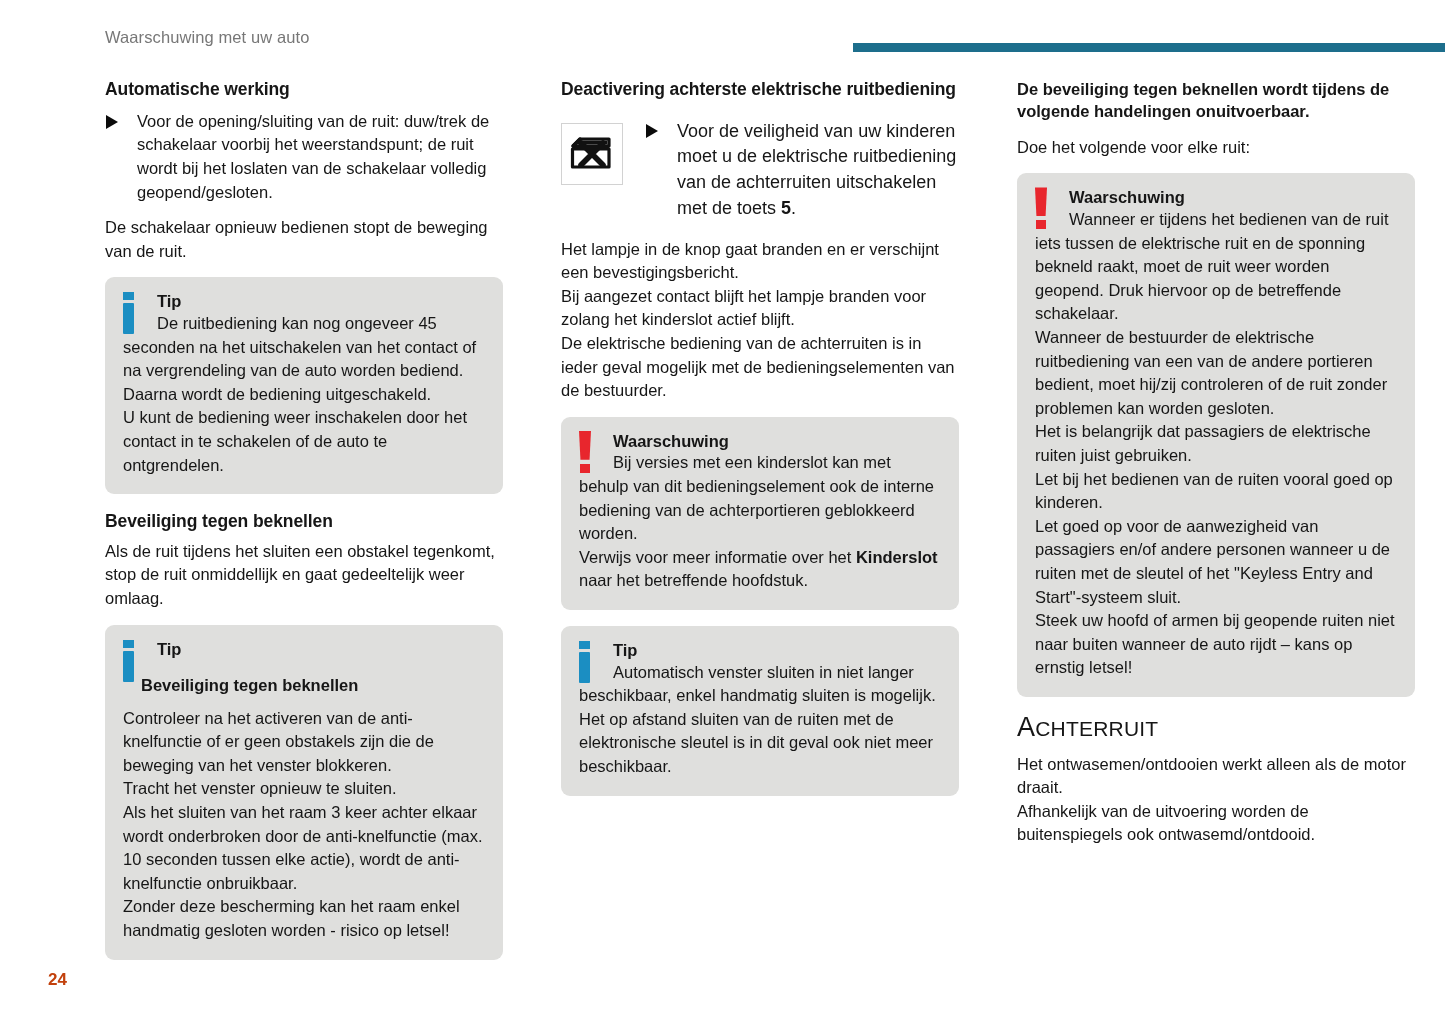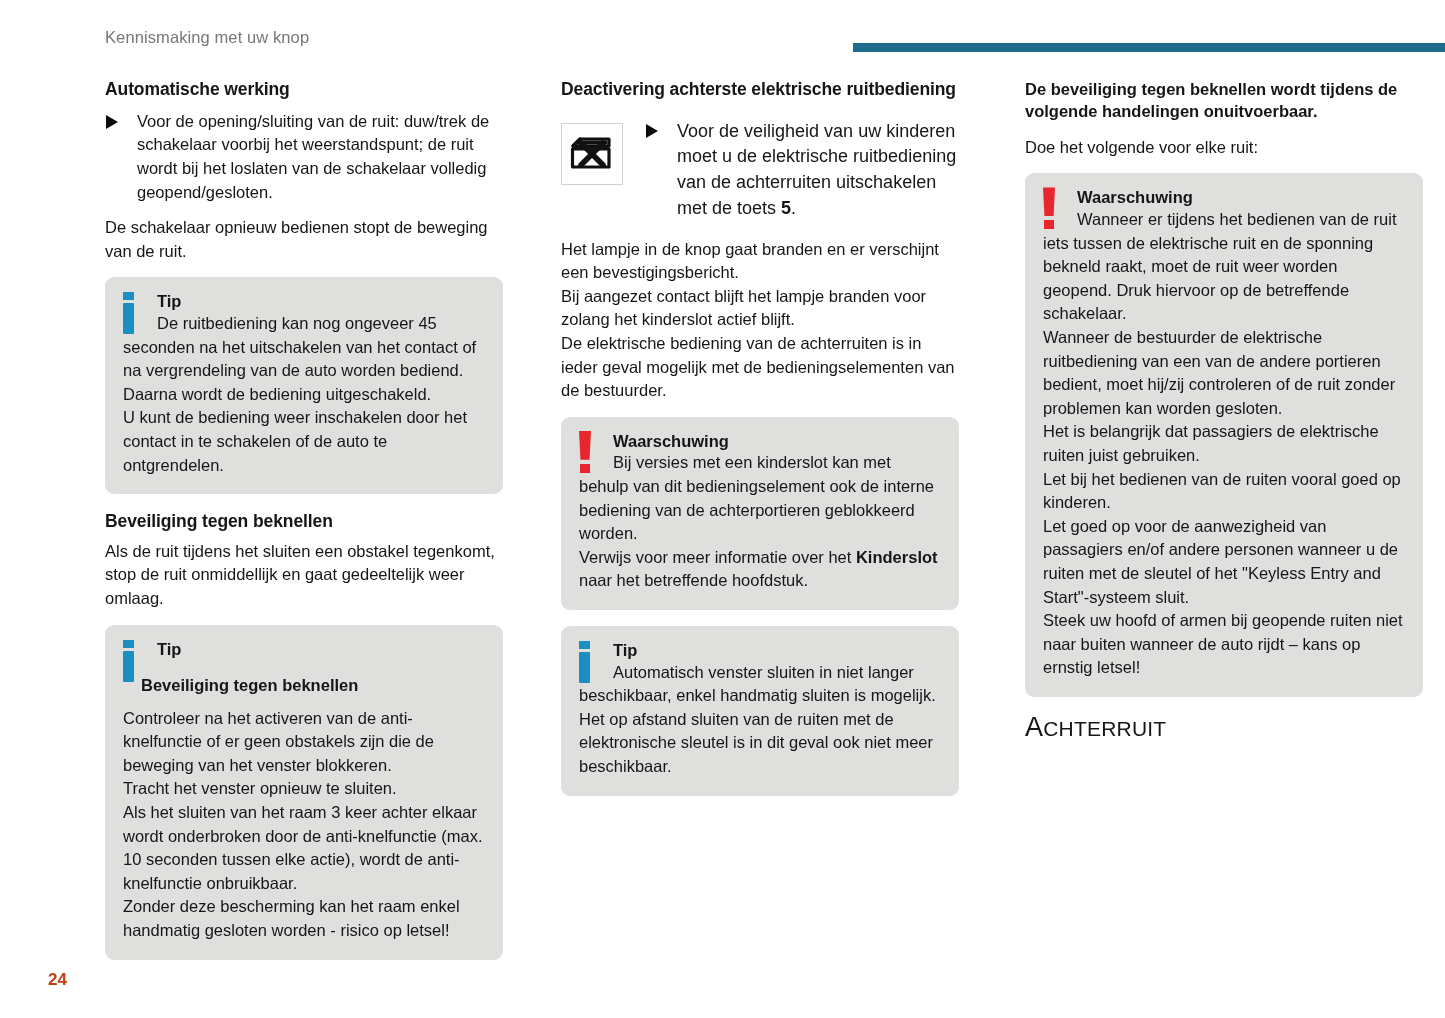--- a/index.html
+++ b/index.html
@@ -42,24 +42,24 @@
     height: 9px;
     background: #1d6e8c;
   }
 
   
   .columns {
     position: absolute;
     left: 105px; right: 42px;
     top: 78px; bottom: 60px;
     display: flex;
-    gap: 40px;
+    gap: 32px;
   }
   .col { width: 398px; flex: 0 0 398px; }
-  .col-2 { margin-left: 18px; }
+  .col-2 { margin-left: 26px; }
   .col-3 { margin-left: 26px; }
 
   
   h2.sec-head {
     font-size: 17.5px;
     font-weight: bold;
     margin: 0 0 9px 0;
     line-height: 1.3;
     letter-spacing: -.1px;
   }
@@ -206,21 +206,21 @@
   }
 
   b, strong { font-weight: bold; }
 </style>
 </head>
 <body>
 
 <div class="page">
 
   <div class="header">
-    <div class="header-title">Kennismaking met uw knop</div>
+    <div class="header-title">Waarschuwing met uw auto</div>
     <div class="header-rule"></div>
   </div>
 
   <div class="columns">
 
     <div class="col col-1">
 
       <h2 class="sec-head">Automatische werking</h2>
 
       <ul class="tri">
@@ -331,20 +331,22 @@
 Wanneer de bestuurder de elektrische ruitbediening van een van de andere portieren bedient, moet hij/zij controleren of de ruit zonder problemen kan worden gesloten.
 Het is belangrijk dat passagiers de elektrische ruiten juist gebruiken.
 Let bij het bedienen van de ruiten vooral goed op kinderen.
 Let goed op voor de aanwezigheid van passagiers en/of andere personen wanneer u de ruiten met de sleutel of het "Keyless Entry and Start"-systeem sluit.
 Steek uw hoofd of armen bij geopende ruiten niet naar buiten wanneer de auto rijdt – kans op ernstig letsel!</p>
       </div>
 
       <h1 class="chapter-head"><span>A</span><span class="sc">CHTERRUIT</span></h1>
 
 
+      <p class="body nogap" style="white-space: pre-line;">Het ontwasemen/ontdooien werkt alleen als de motor draait.
+Afhankelijk van de uitvoering worden de buitenspiegels ook ontwasemd/ontdooid.</p>
 
     </div>
 
   </div>
 
   <div class="page-num">24</div>
 
 </div>
 
 </body></html>

